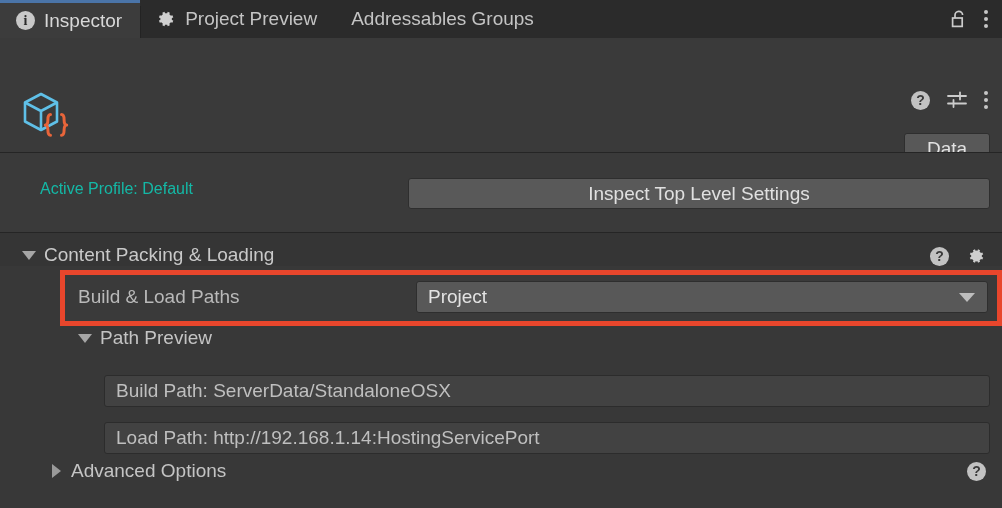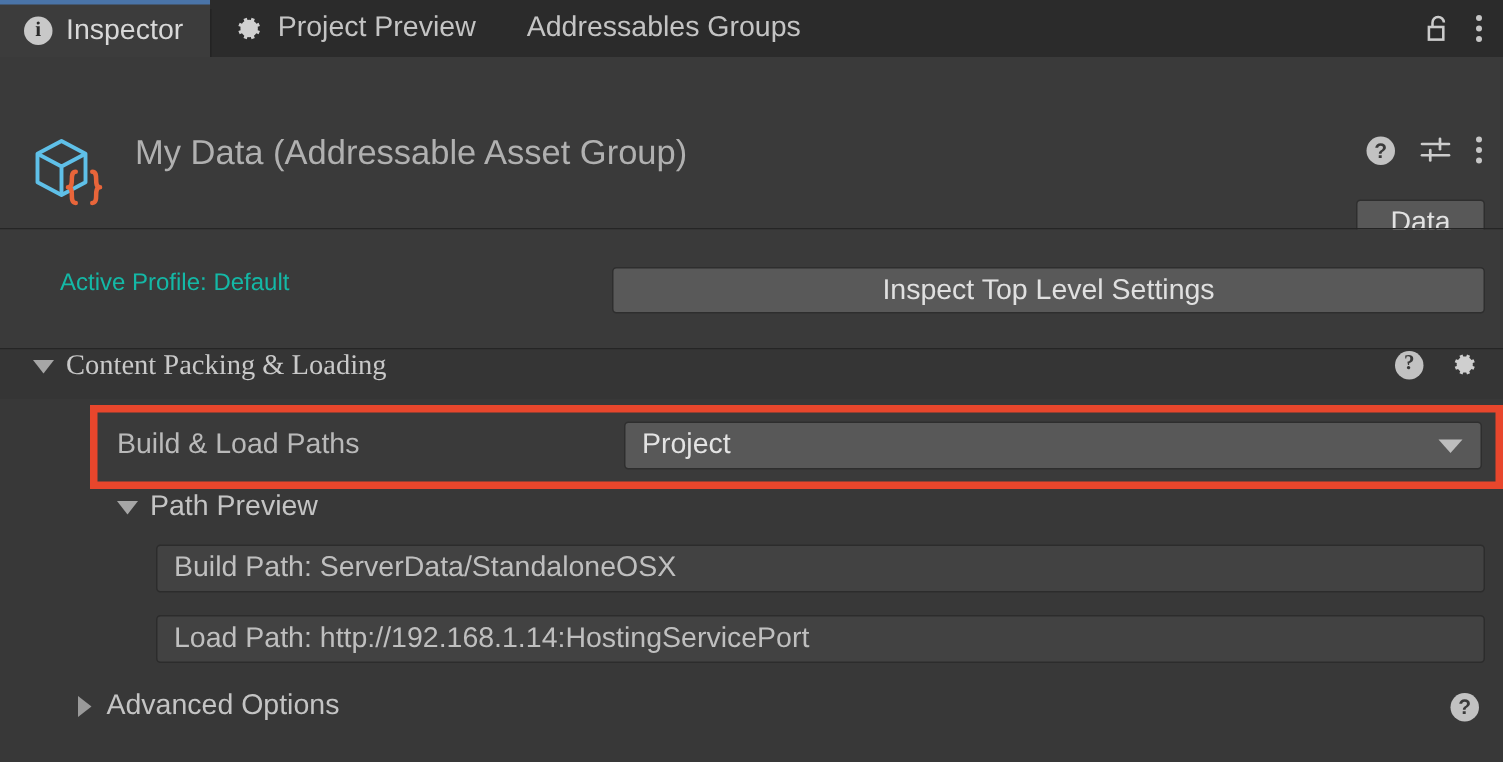--- a/index.html
+++ b/index.html
@@ -92,21 +92,21 @@
     width: 582px; height: 31px;
     background: #595959; border: 1px solid #2e2e2e; border-radius: 3px;
     color: #e0e0e0; font-size: 19px;
     display: flex; align-items: center; justify-content: center;
   }
 
   
   .section-header {
     position: absolute; left: 0; top: 233px; width: 1002px; height: 33px;
     background: #353535;
-    display: flex; align-items: flex-start; font-family: Liberation Serif, serif;
+    display: flex; align-items: flex-end;
   }
   .foldout {
     width: 0; height: 0; display: inline-block;
     border-left: 7px solid transparent; border-right: 7px solid transparent;
     border-top: 9px solid #a6a6a6;
     margin-right: 8px;
   }
   .foldout.closed {
     border-left: 9px solid #9a9a9a; border-right: 0;
     border-top: 7px solid transparent; border-bottom: 7px solid transparent;
@@ -149,21 +149,21 @@
   .pathpreview-head {
     position: absolute; left: 78px; top: 327px;
     display: flex; align-items: center;
   }
   .pathpreview-title { font-size: 19px; color: #c4c4c4; white-space: nowrap; }
 
   .path-field {
     position: absolute; left: 104px;
     width: 886px; height: 32px;
     background: #424242; border: 1px solid #2c2c2c; border-radius: 3px;
-    display: flex; align-items: center;
+    display: flex; align-items: center; margin-top: 12px;
   }
   .path-field span {
     padding-left: 11px; font-size: 19px; color: #bfbfbf; white-space: nowrap;
     overflow: hidden; text-overflow: clip;
   }
   #build-path-field { top: 363px; }
   #load-path-field { top: 410px; }
 
   
   .advanced-row {
@@ -218,21 +218,20 @@
         <g fill="none" stroke="#5fc0e8" stroke-width="2.6" stroke-linejoin="round">
           <path d="M7 14.5 23 6l16 8.5v19L23 42 7 33.5z"></path>
           <path d="M7 14.5 23 23l16-8.5M23 23v19"></path>
         </g>
         <g fill="none" stroke="#e8653a" stroke-width="3" stroke-linecap="round" stroke-linejoin="round">
           <path d="M32.5 26.5c-2.6 0-2.6 2.8-2.6 5.2 0 2.4 0 5.2-2.6 5.2 2.6 0 2.6 2.8 2.6 5.2 0 2.4 0 5.2 2.6 5.2"></path>
           <path d="M43.5 26.5c2.6 0 2.6 2.8 2.6 5.2 0 2.4 0 5.2 2.6 5.2-2.6 0-2.6 2.8-2.6 5.2 0 2.4 0 5.2-2.6 5.2"></path>
         </g>
       </svg>
     </span>
-    <div class="asset-title">My Data (Addressable Asset Group)</div>
     <div class="header-icons">
       <span class="ico help-badge">?</span>
       <span class="ico">
         <svg width="22" height="20" viewBox="0 0 22 20">
           <g stroke="#cccccc" stroke-width="1.8" stroke-linecap="round">
             <line x1="2" y1="6" x2="20" y2="6"></line>
             <line x1="2" y1="13.5" x2="20" y2="13.5"></line>
             <line x1="14" y1="2.5" x2="14" y2="9.5"></line>
             <line x1="7.5" y1="10" x2="7.5" y2="17"></line>
           </g>

